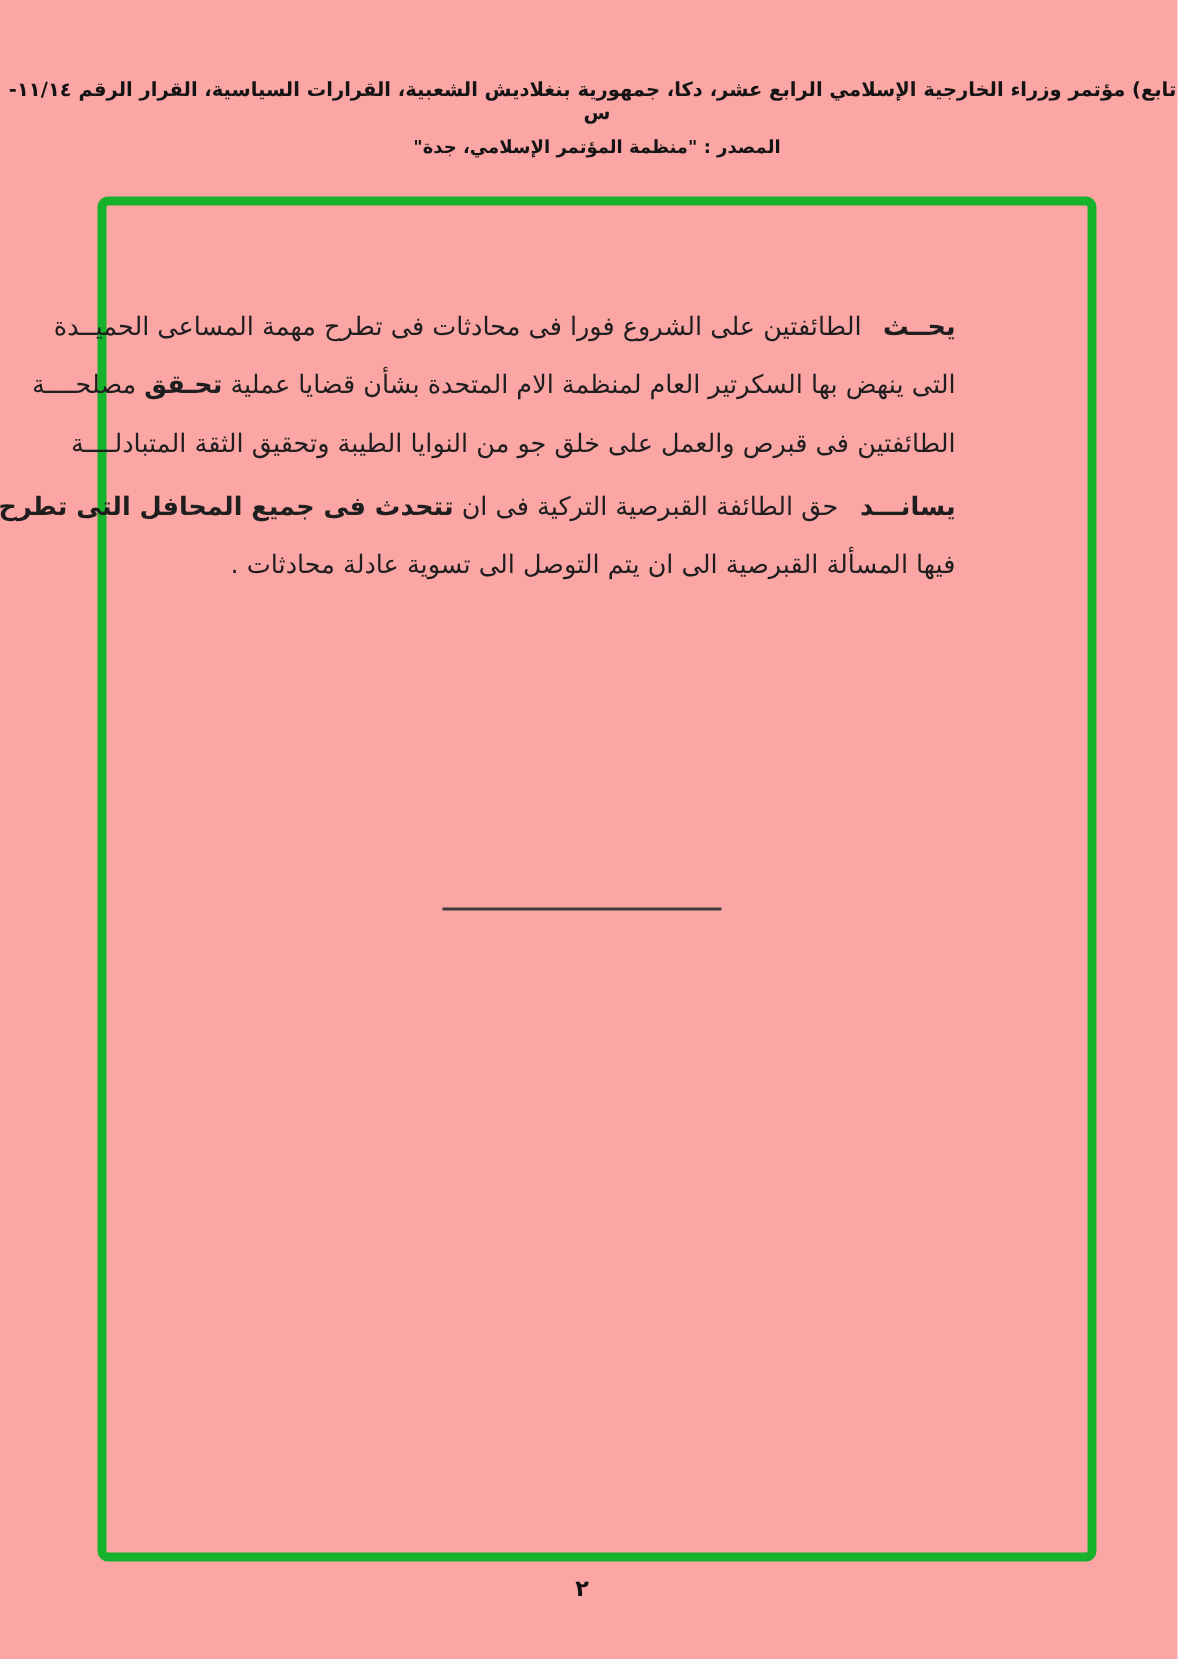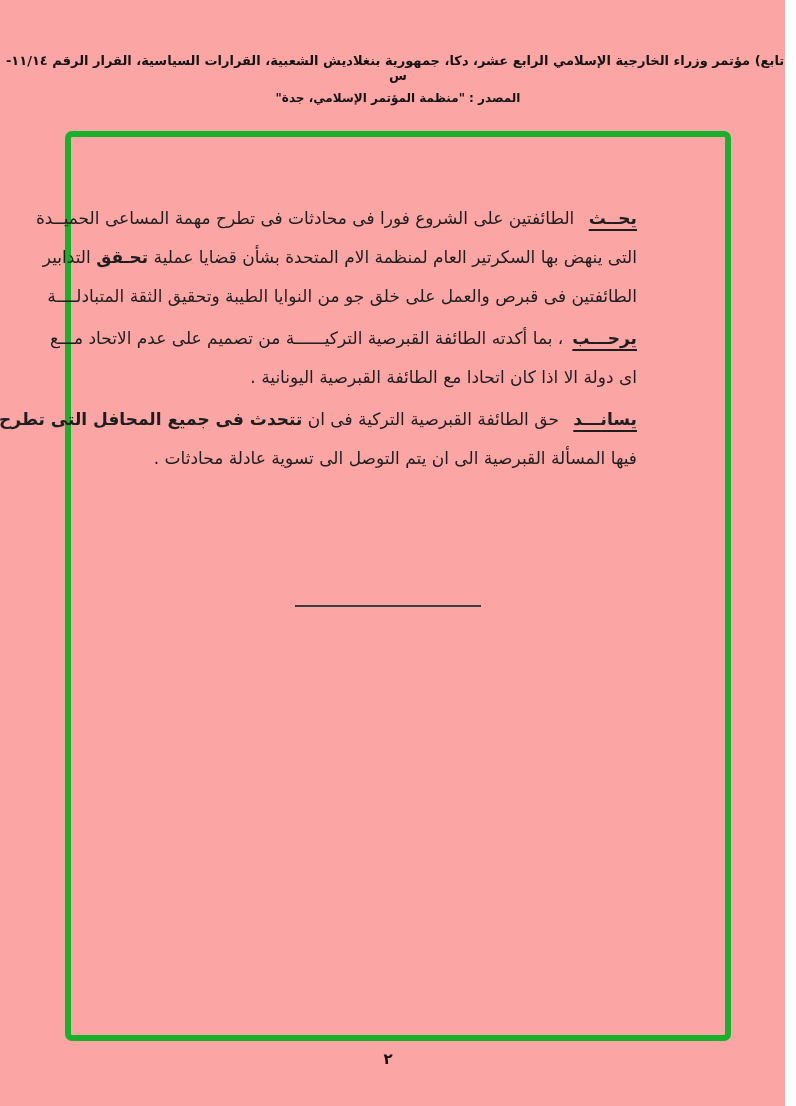--- a/index.html
+++ b/index.html
@@ -18,21 +18,21 @@
     border:6px solid #17b22b; border-radius:7px; background:transparent;
   }
   .textblock {
     position:absolute; right:148px; top:199px; width:530px;
     direction:rtl; text-align:right; font-size:17px; line-height:39px;
     color:#1e1e1e;
   }
   .para { margin:0 0 3px 0; }
   .line { white-space:nowrap; }
   .lead {
-    font-weight:700; text-decoration:underline;
+    font-weight:700; 
     text-underline-offset:5px; text-decoration-thickness:1.5px;
     margin-left:9px;
   }
   .bold { font-weight:700; }
   .rule {
     position:absolute; left:295px; top:605px; width:186px; height:2px;
     background:#3c3c3c;
   }
   .pagenum {
     position:absolute; left:374px; top:1050px; width:28px;
@@ -46,28 +46,24 @@
 
   <div class="hdr hdr1">(تابع) مؤتمر وزراء الخارجية الإسلامي الرابع عشر، دكا، جمهورية بنغلاديش الشعبية، القرارات السياسية، القرار الرقم ١١/١٤- س</div>
   <div class="hdr hdr2">المصدر : "منظمة المؤتمر الإسلامي، جدة"</div>
 
   <div class="frame"></div>
 
   <div class="textblock">
 
     <div class="para">
       <div class="line"><span class="lead">يحــث</span><span> الطائفتين على الشروع فورا فى محادثات فى تطرح مهمة المساعى الحميــدة</span></div>
-      <div class="line"><span>التى ينهض بها السكرتير العام لمنظمة الام المتحدة بشأن قضايا عملية </span><span class="bold">تحـقق</span><span> التدابير</span></div>
+      <div class="line"><span>التى ينهض بها السكرتير العام لمنظمة الام المتحدة بشأن قضايا عملية </span><span class="bold">تحـقق</span><span> مصلحــــة</span></div>
       <div class="line"><span>الطائفتين فى قبرص والعمل على خلق جو من النوايا الطيبة وتحقيق الثقة المتبادلــــة</span></div>
     </div>
 
-    <div class="para">
-      <div class="line"><span class="lead">يرحـــب</span><span>، بما أكدته الطائفة القبرصية التركيــــــة من تصميم على عدم الاتحاد مـــع</span></div>
-      <div class="line"><span>اى دولة الا اذا كان اتحادا مع الطائفة القبرصية اليونانية .</span></div>
-    </div>
 
     <div class="para">
       <div class="line"><span class="lead">يسانـــد</span><span> حق الطائفة القبرصية التركية فى ان </span><span class="bold">تتحدث فى جميع المحافل التى تطرح</span></div>
       <div class="line"><span>فيها المسألة القبرصية الى ان يتم التوصل الى تسوية عادلة محادثات .</span></div>
     </div>
 
 
   </div>
 
   <div class="rule"></div>

